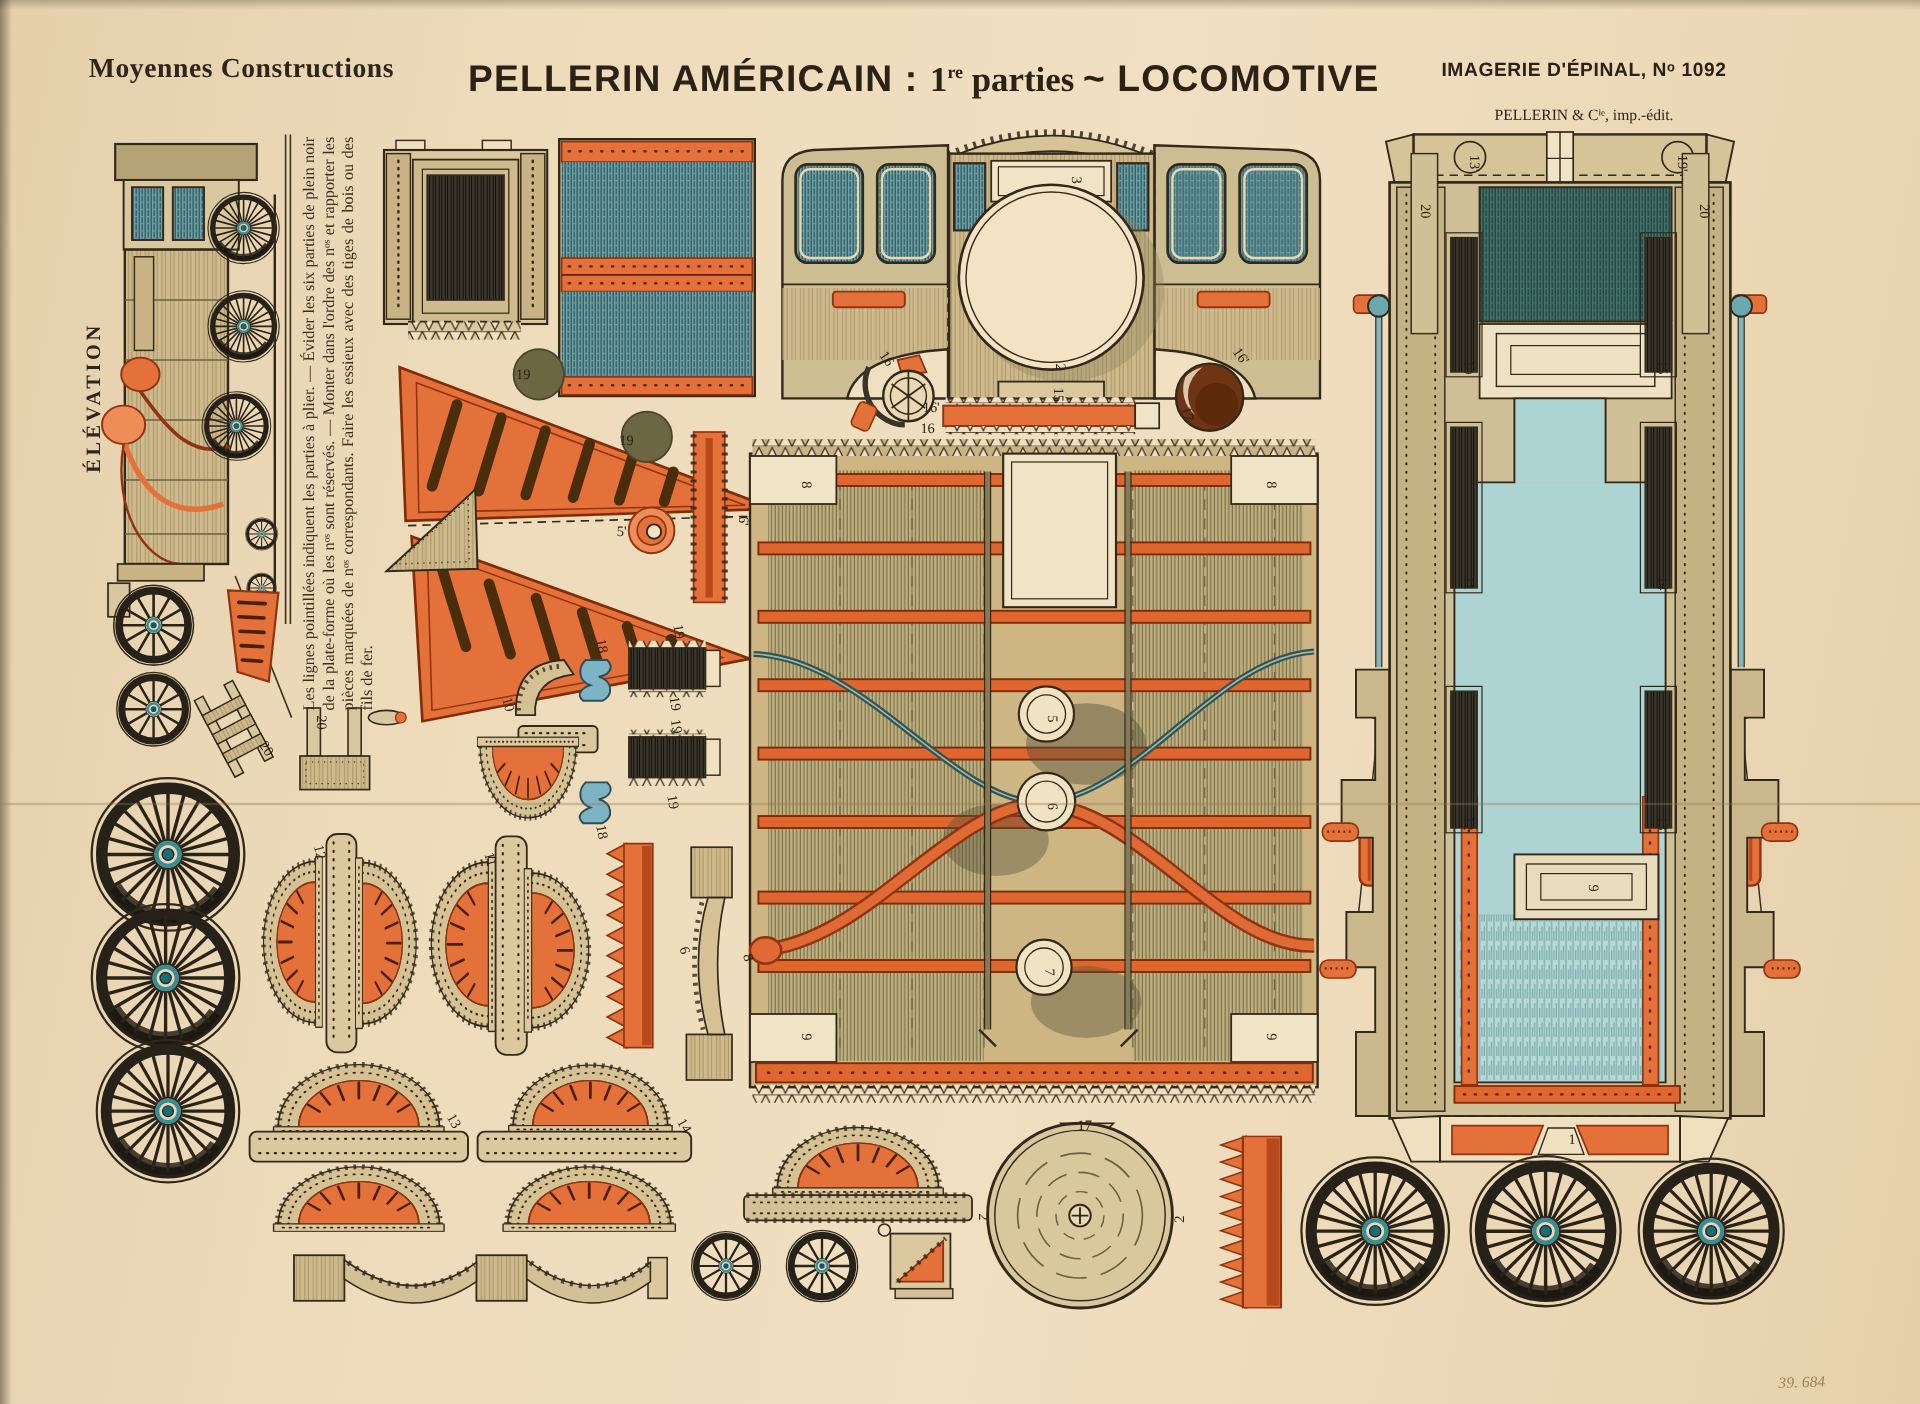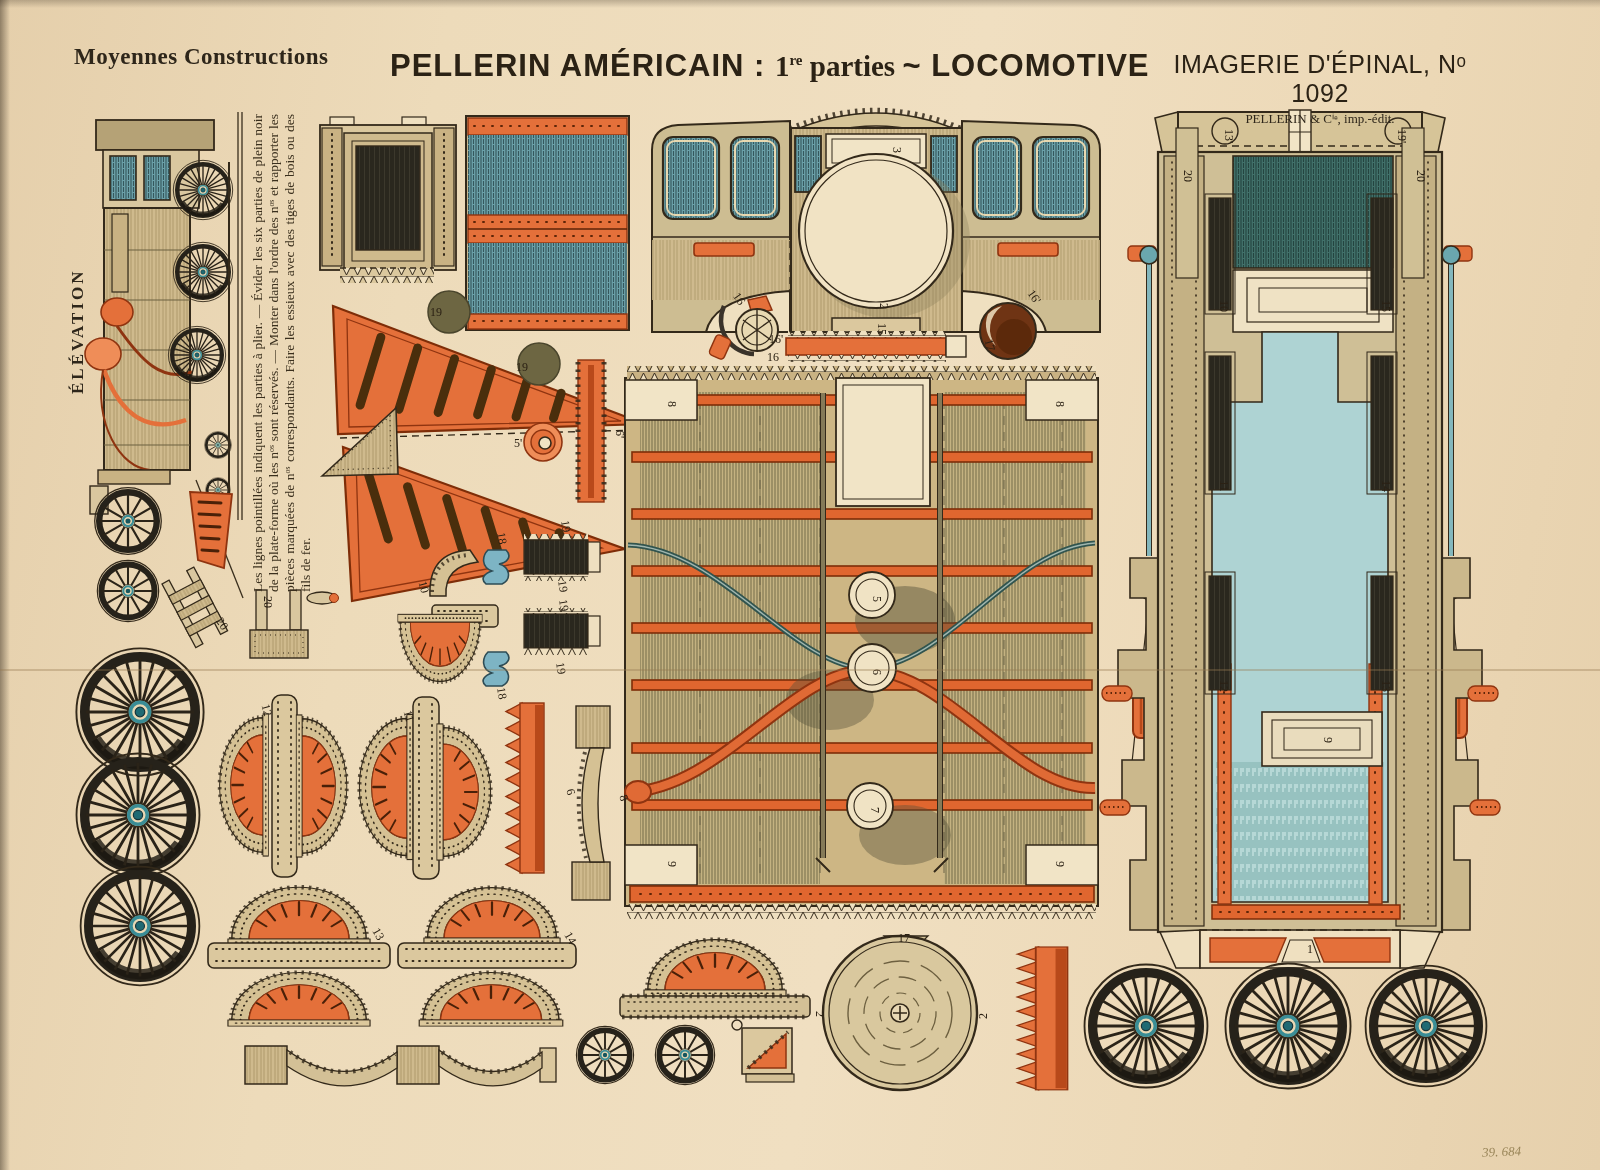--- a/index.html
+++ b/index.html
@@ -10,22 +10,22 @@
     background:linear-gradient(90deg,rgba(40,30,18,.45),rgba(40,30,18,0));}
   .photo-edge-top{position:absolute;left:0;top:0;width:1600px;height:8px;
     background:linear-gradient(rgba(40,30,18,.25),rgba(40,30,18,0));}
   .crease{position:absolute;left:0;top:669px;width:1600px;height:2px;background:rgba(150,120,80,.35);}
   .series{position:absolute;left:74px;top:44px;font-size:23px;font-weight:bold;letter-spacing:.5px;white-space:nowrap;text-align:right;}
   .title{position:absolute;left:390px;top:48px;width:740px;text-align:center;white-space:nowrap;
     font-family:"Liberation Sans",sans-serif;font-weight:bold;font-size:31px;letter-spacing:1px;color:#2b2215;}
   .title .tserif{font-family:"Liberation Serif",serif;font-weight:600;font-size:29px;letter-spacing:0;}
   .title sup{font-size:15px;text-align:center;}
   .pub{position:absolute;left:1150px;top:50px;width:340px;text-align:center;}
-  .pub1{font-family:"Liberation Sans",sans-serif;font-weight:normal;font-size:25px;letter-spacing:.5px;color:#2b2215;}
-  .pub2{font-size:13px;margin-top:1px;}
+  .pub1{font-family:"Liberation Sans",sans-serif;font-weight:bold;font-size:16px;letter-spacing:.5px;color:#2b2215;}
+  .pub2{font-size:13px;margin-top:18px;}
   .elev-label{position:absolute;left:68px;top:394px;transform:rotate(-90deg);transform-origin:0 0;
     font-weight:bold;font-size:17px;letter-spacing:3px;white-space:nowrap;}
   .instr{position:absolute;left:250px;top:592px;width:478px;transform:rotate(-90deg);transform-origin:0 0;
     font-size:13.5px;line-height:16px;text-align:justify;color:#3a2f1d;}
   .hand{position:absolute;left:1482px;top:1144px;font-style:italic;font-size:13px;color:#9a8659;transform:rotate(-2deg);}
   svg .plbl{font-family:"Liberation Serif",serif;font-size:12px;fill:#2b2114;text-anchor:middle;}
 </style>
 </head>
 <body>
 

